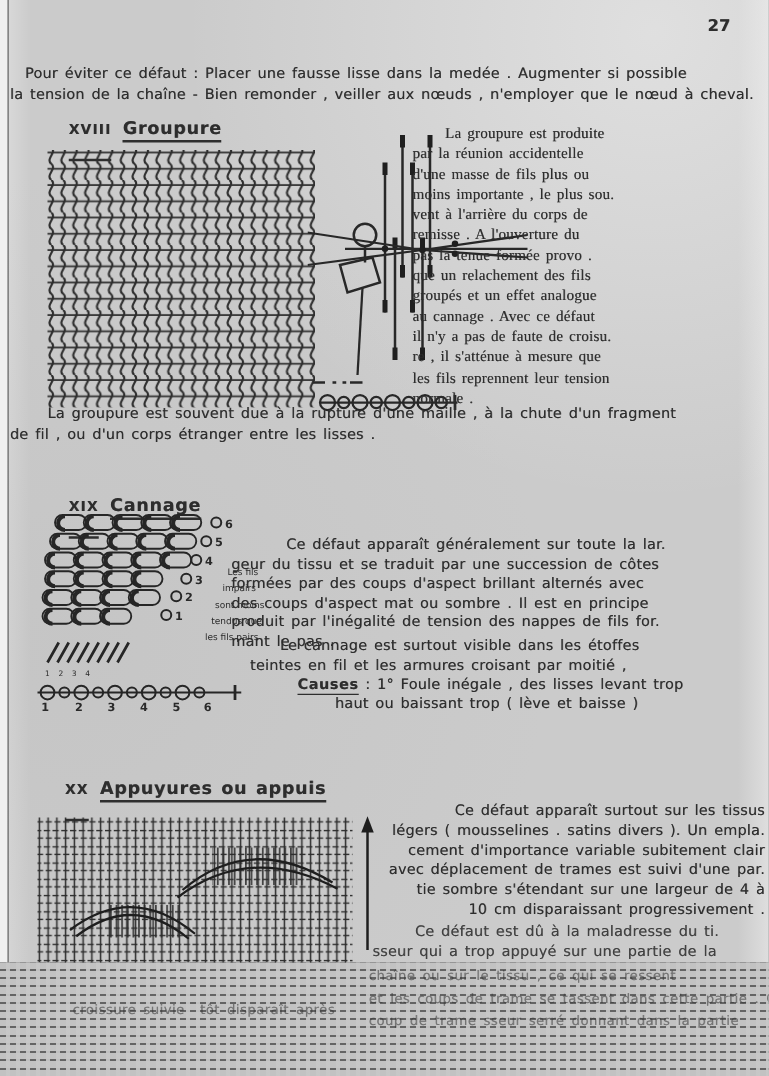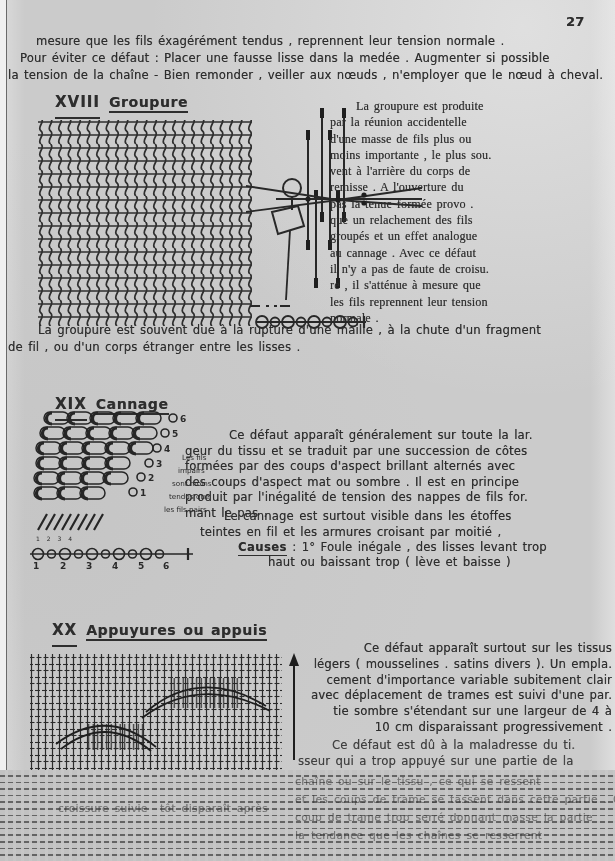--- a/index.html
+++ b/index.html
@@ -23,21 +23,21 @@
     letter-spacing:.2px;
     word-spacing:1.5px;
     text-shadow:.3px 0 0 rgba(45,45,45,.55);
   }
   .pre{white-space:pre-line;}
   .edge-left{left:0;top:0;width:6px;height:861px;background:#f0f0f0;}
   .edge-line{left:6px;top:0;width:1px;height:861px;background:#6a6a6a;}
   .pagenum{font-size:13px;font-weight:bold;}
   .heading{font-weight:bold;white-space:nowrap;}
   .heading .numeral{
-    font-size:15px;border-bottom:2px solid #2e2e2e;padding-bottom:6px;margin-right:9px;
+    font-size:11px;border-bottom:2px solid #2e2e2e;padding-bottom:17px;margin-right:9px;
     letter-spacing:1px;
   }
   .heading .title{
     font-size:14px;border-bottom:2px solid #2e2e2e;padding-bottom:1px;letter-spacing:.6px;
   }
   .causes-word{border-bottom:1.5px solid #2e2e2e;padding-bottom:1px;font-weight:bold;letter-spacing:.5px;}
   .corrupt{
     left:0;top:770px;width:615px;height:91px;
     background-color:#c2c2c2;
     background-image:
@@ -56,21 +56,20 @@
 </head>
 <body>
 
 <div class="page">
 
   <div class="abs edge-left"></div>
   <div class="abs edge-line"></div>
 
   <div class="abs hand pagenum" style="left:566px;top:14px;">27</div>
 
-  <div class="abs hand" style="left:36px;top:34px;font-size:11.5px;">mesure que les fils éxagérément tendus , reprennent leur tension normale .</div>
   <div class="abs hand" style="left:20px;top:51px;font-size:11.5px;">Pour éviter ce défaut :  Placer une fausse lisse dans la medée . Augmenter si possible</div>
   <div class="abs hand" style="left:8px;top:68px;font-size:11.5px;">la tension de la chaîne - Bien remonder , veiller aux nœuds , n'employer que le nœud à cheval.</div>
 
   <div class="abs hand heading" style="left:55px;top:92px;">
     <span class="numeral">XVIII</span><span class="title">Groupure</span>
   </div>
 
   <svg class="abs" style="left:36px;top:118px;" width="218" height="210" viewBox="0 0 218 210">
     <defs>
       <pattern id="wv18" width="19" height="26" patternUnits="userSpaceOnUse">
@@ -306,19 +305,18 @@
 cement d'importance variable subitement clair
 avec déplacement de trames est suivi d'une par.
 tie sombre s'étendant sur une largeur de 4 à
 10 cm disparaissant progressivement .</div>
   <div class="abs hand pre" style="left:298px;top:738px;width:314px;font-size:11.5px;line-height:15.8px;text-indent:34px;opacity:.88;">Ce défaut est dû à la maladresse du ti.
 sseur qui a trop appuyé sur une partie de la</div>
 
   <div class="abs corrupt">
     <div class="abs hand illegible" style="left:295px;top:5px;">chaîne ou sur le tissu , ce qui se ressent</div>
     <div class="abs hand illegible" style="left:295px;top:23px;">et les coups de trame se tassent dans cette partie . Ce</div>
-    <div class="abs hand illegible" style="left:295px;top:41px;">coup de trame trop serré donnant masse la partie</div>
-    <div class="abs hand illegible" style="left:295px;top:59px;">la tendance que les chaînes se resserrent</div>
+    <div class="abs hand illegible" style="left:295px;top:41px;">coup de trame sseur serré donnant dans la partie</div>
     <div class="abs hand illegible" style="left:58px;top:32px;">croissure suivie</div>
     <div class="abs hand illegible" style="left:160px;top:32px;">tôt disparaît après</div>
   </div>
 
 </div>
 
 </body></html>

